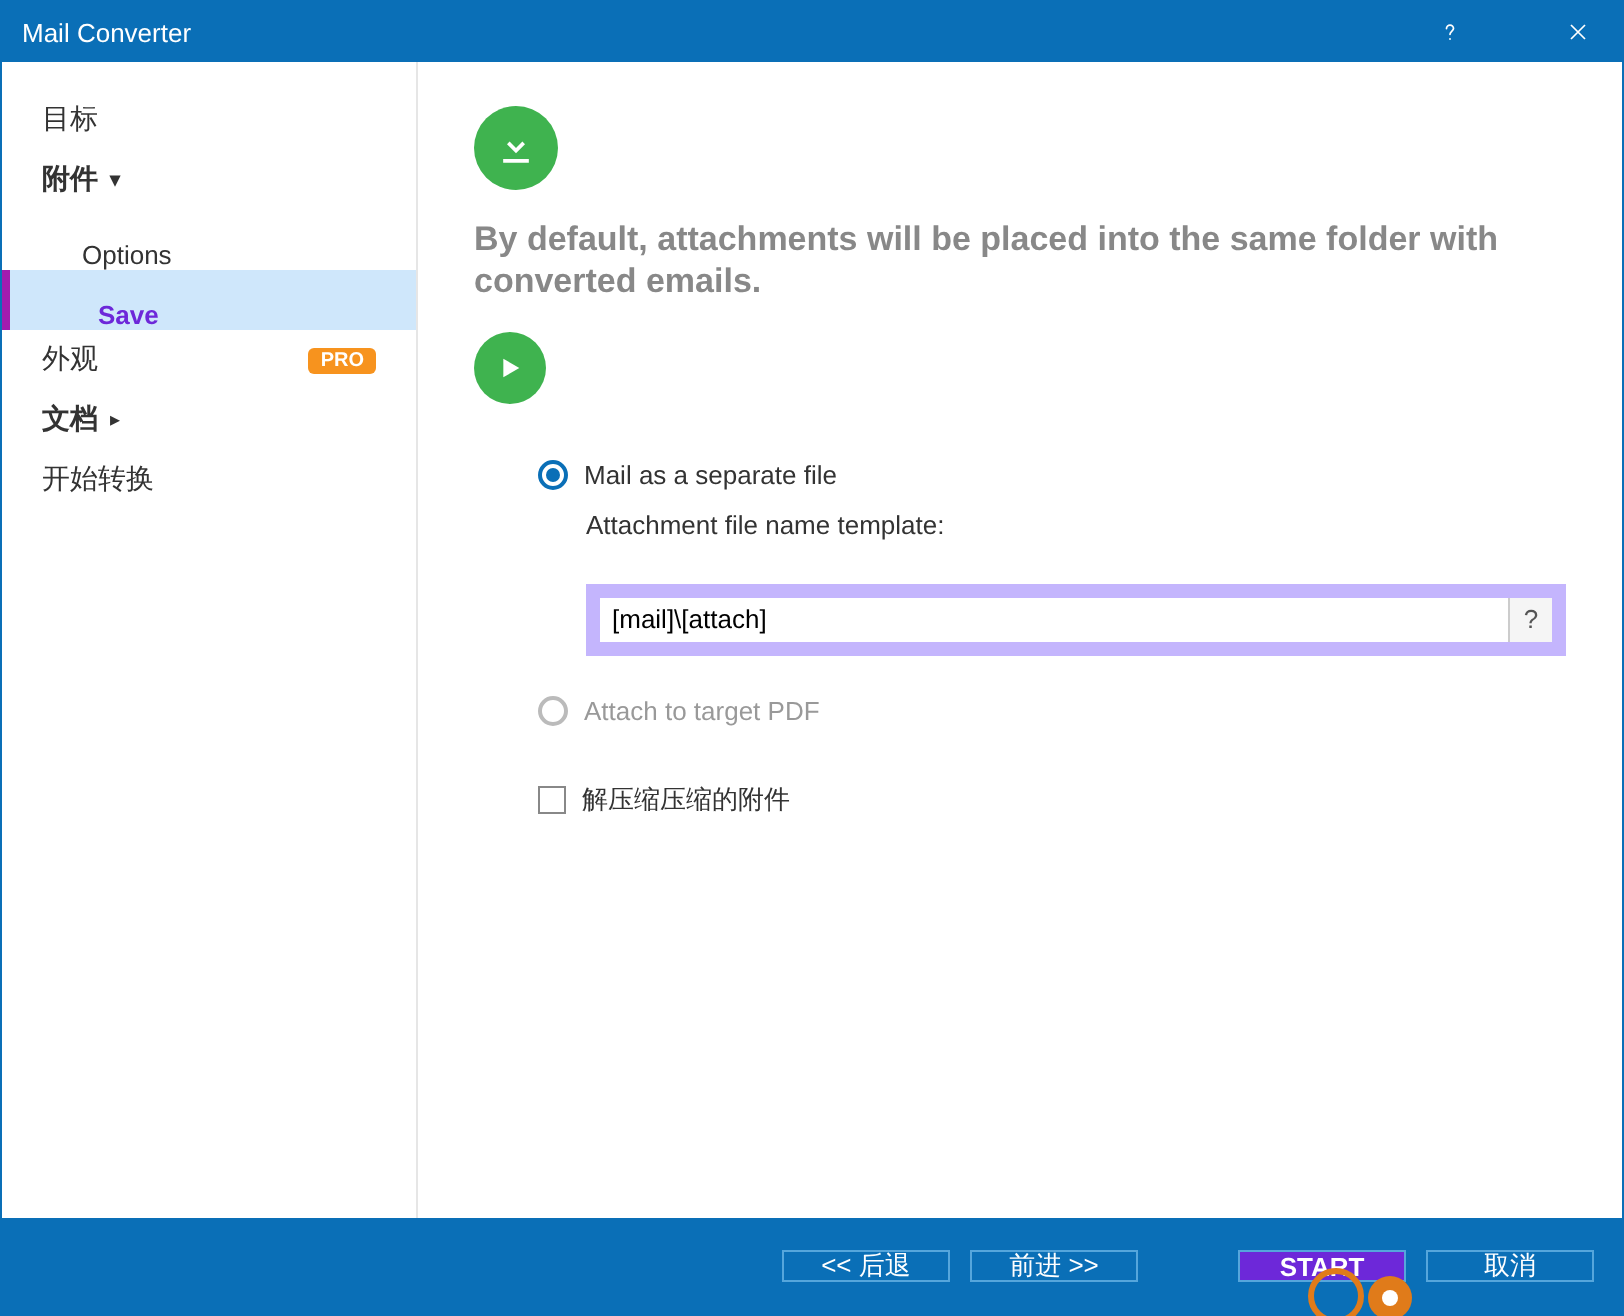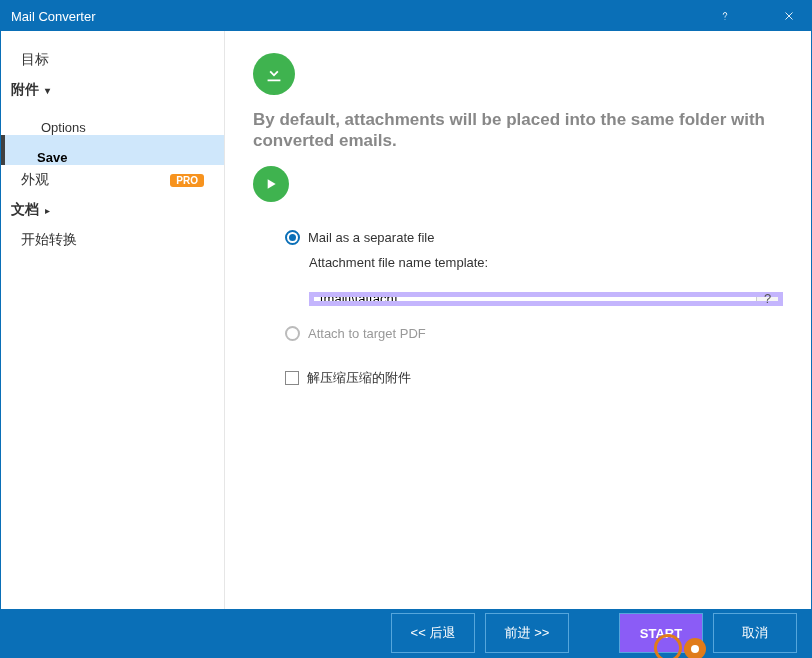--- a/index.html
+++ b/index.html
@@ -3,50 +3,50 @@
 <meta charset="utf-8">
 <style>
   * { box-sizing: border-box; margin: 0; padding: 0; }
   html, body { width: 812px; height: 658px; font-family: "Segoe UI", Tahoma, sans-serif; font-size: 13px; color: #333; }
   .window { width: 812px; height: 658px; border: 1px solid #0a6fb7; display: flex; flex-direction: column; background: #fff; }
   .titlebar { height: 30px; background: #0a6fb7; color: #fff; display: flex; align-items: center; padding: 0 0 0 10px; font-size: 13px; gap: 20px; }
   .titlebar .title { flex: 1; }
   .titlebar .tb-btn { width: 44px; height: 30px; display: flex; align-items: center; justify-content: center; cursor: pointer; }
   .titlebar svg { width: 14px; height: 14px; stroke: #fff; fill: none; stroke-width: 1.5; }
   .body { flex: 1; display: flex; min-height: 0; }
-  .sidebar { width: 224px; background: #fff; border-right: 1px solid #e6e6e6; padding-top: 14px; }
+  .sidebar { width: 208px; background: #fff; border-right: 1px solid #e6e6e6; padding-top: 14px; }
   .side-item { height: 30px; display: flex; align-items: center; padding: 0 20px; cursor: pointer; font-size: 14px; color: #333; }
   .side-item.sub { padding-left: 40px; font-size: 13px; align-items: flex-end; }
-  .side-item.selected-parent { font-weight: bold; padding-left: 10px; }
-  .side-item.selected { background: #cfe7fb; border-left: 4px solid #404040; padding-left: 32px; font-weight: bold; color: #000000; }
+  .side-item.selected-parent { font-weight: bold; }
+  .side-item.selected { background: #cfe7fb; border-left: 4px solid #a21caf; padding-left: 44px; font-weight: bold; color: #6d28d9; }
   .side-item .chev { margin-left: 6px; font-size: 10px; }
   .side-item .pro { margin-left: auto; background: #f7931e; color: #fff; font-size: 10px; font-weight: bold; padding: 1px 6px; border-radius: 3px; }
   .content { flex: 1; position: relative; padding: 22px 28px 0 28px; overflow: hidden; }
   .header-row { display: flex; align-items: flex-start; gap: 12px; margin-bottom: 28px; flex-direction: column; }
   .header-icon { width: 42px; height: 42px; border-radius: 50%; background: #3fb34f; display: flex; align-items: center; justify-content: center; flex-shrink: 0; }
   .header-icon svg { width: 22px; height: 22px; fill: #fff; }
   .header-text { flex: 1; color: #888; font-size: 17px; font-weight: 600; line-height: 1.25; padding-top: 2px; }
   .play-btn { width: 36px; height: 36px; border-radius: 50%; background: #3fb34f; display: flex; align-items: center; justify-content: center; flex-shrink: 0; cursor: pointer; margin-top: 2px; }
   .play-btn svg { width: 16px; height: 16px; fill: #fff; }
   .form-block { padding-left: 32px; }
   .radio-row, .check-row { display: flex; align-items: center; gap: 8px; margin-bottom: 10px; cursor: pointer; }
   .radio { width: 15px; height: 15px; border-radius: 50%; border: 2px solid #0a6fb7; position: relative; flex-shrink: 0; }
   .radio.checked::after { content: ""; position: absolute; inset: 2px; border-radius: 50%; background: #0a6fb7; }
   .radio.disabled { border-color: #bbb; }
   .radio-label.disabled { color: #999; }
   .sub-block { padding-left: 24px; margin-bottom: 20px; }
   .field-label { font-size: 13px; color: #333; margin-bottom: 22px; }
-  .input-row { display: flex; border: 5px solid #c4b5fd; height: 14px; }
+  .input-row { display: flex; border: 7px solid #c4b5fd; height: 36px; }
   .input-row input { flex: 1; border: none; outline: none; padding: 0 6px; font-size: 13px; font-family: inherit; }
   .input-row .help { width: 22px; border-left: 1px solid #ccc; display: flex; align-items: center; justify-content: center; cursor: pointer; color: #555; background: #f5f5f5; }
   .checkbox { width: 14px; height: 14px; border: 1px solid #888; background: #fff; flex-shrink: 0; }
   .check-row { margin-top: 28px; }
   .footer { height: 48px; background: #0a6fb7; display: flex; align-items: center; justify-content: flex-end; gap: 10px; padding: 0 14px; }
-  .btn { height: 40px; min-width: 84px; border: 1px solid #55a6dc; background: transparent; color: #fff; font-size: 13px; display: flex; align-items: center; justify-content: center; cursor: pointer; padding: 0 12px; }
-  .btn.primary { font-weight: bold; background: #8b5cf6; }
+  .btn { height: 16px; min-width: 84px; border: 1px solid #55a6dc; background: transparent; color: #fff; font-size: 13px; display: flex; align-items: center; justify-content: center; cursor: pointer; padding: 0 12px; }
+  .btn.primary { font-weight: bold; background: #6d28d9; }
   .wm-circles { position: absolute; right: 88px; bottom: -8px; width: 70px; height: 34px; pointer-events: none; }
   .wm-circles .c1 { position: absolute; width: 28px; height: 28px; border: 3px solid #e07b1a; border-radius: 50%; left: 0; top: 2px; }
   .wm-circles .c2 { position: absolute; width: 22px; height: 22px; background: #e07b1a; border-radius: 50%; left: 30px; top: 6px; }
   .wm-circles .c2::after { content: ""; position: absolute; inset: 7px; background: #fff; border-radius: 50%; }
 </style>
 </head>
 <body>
 
 <div class="window">
 

